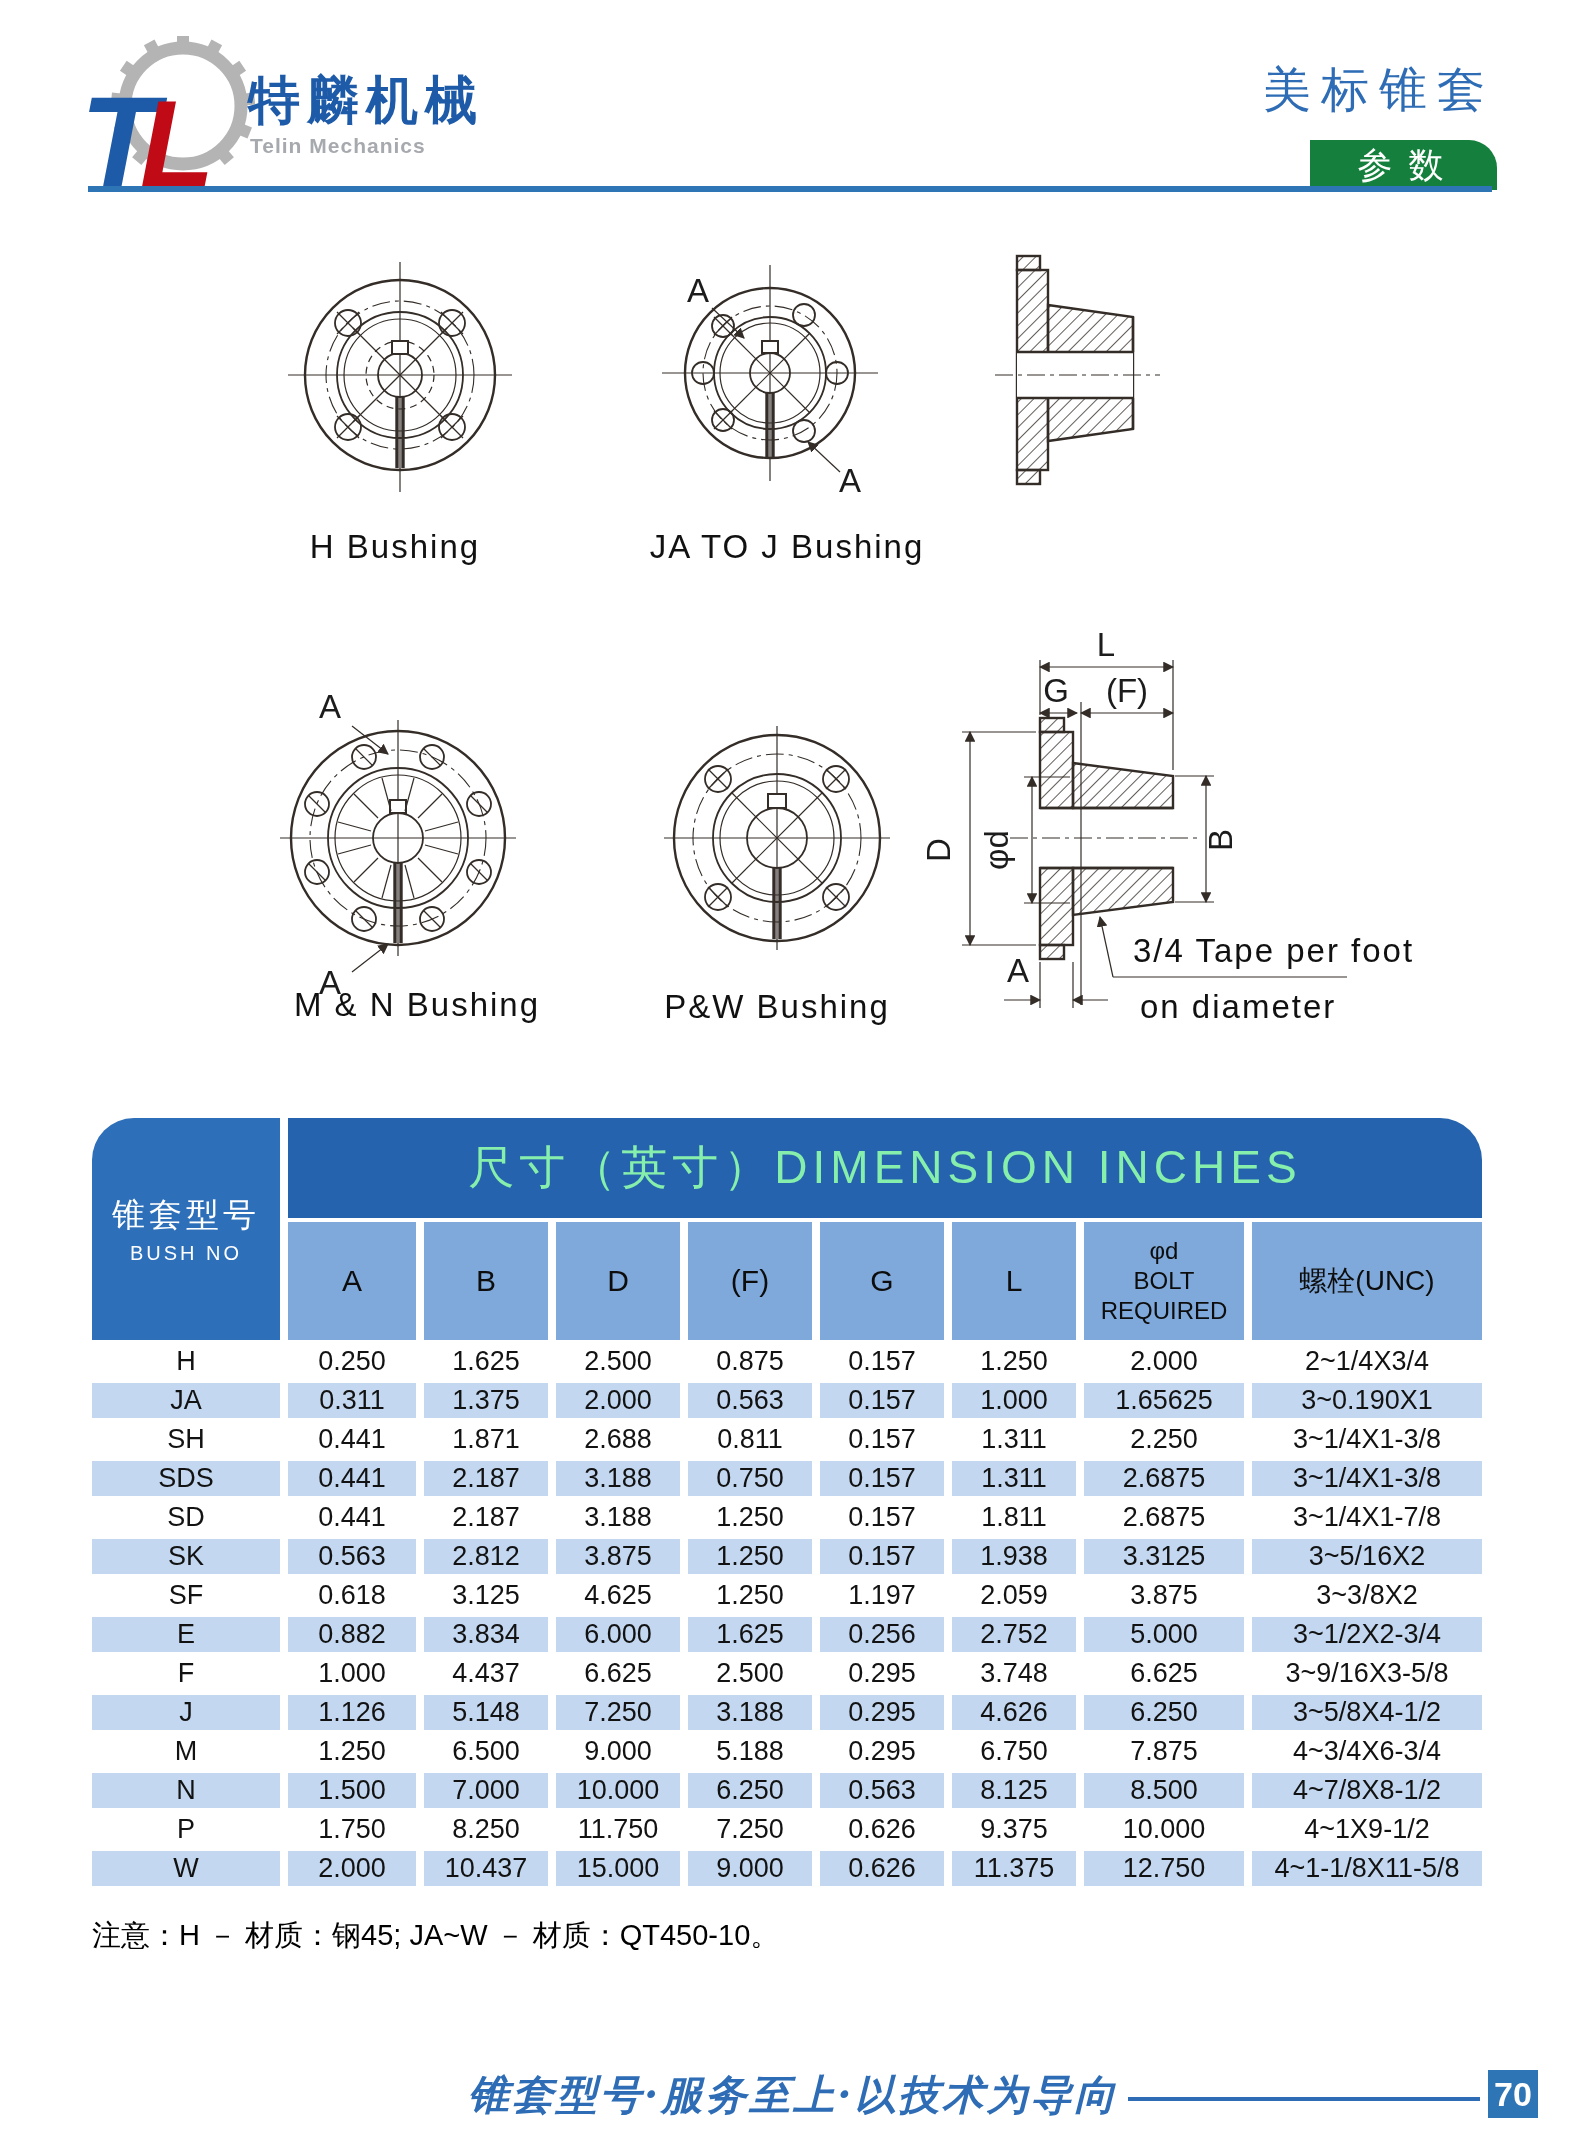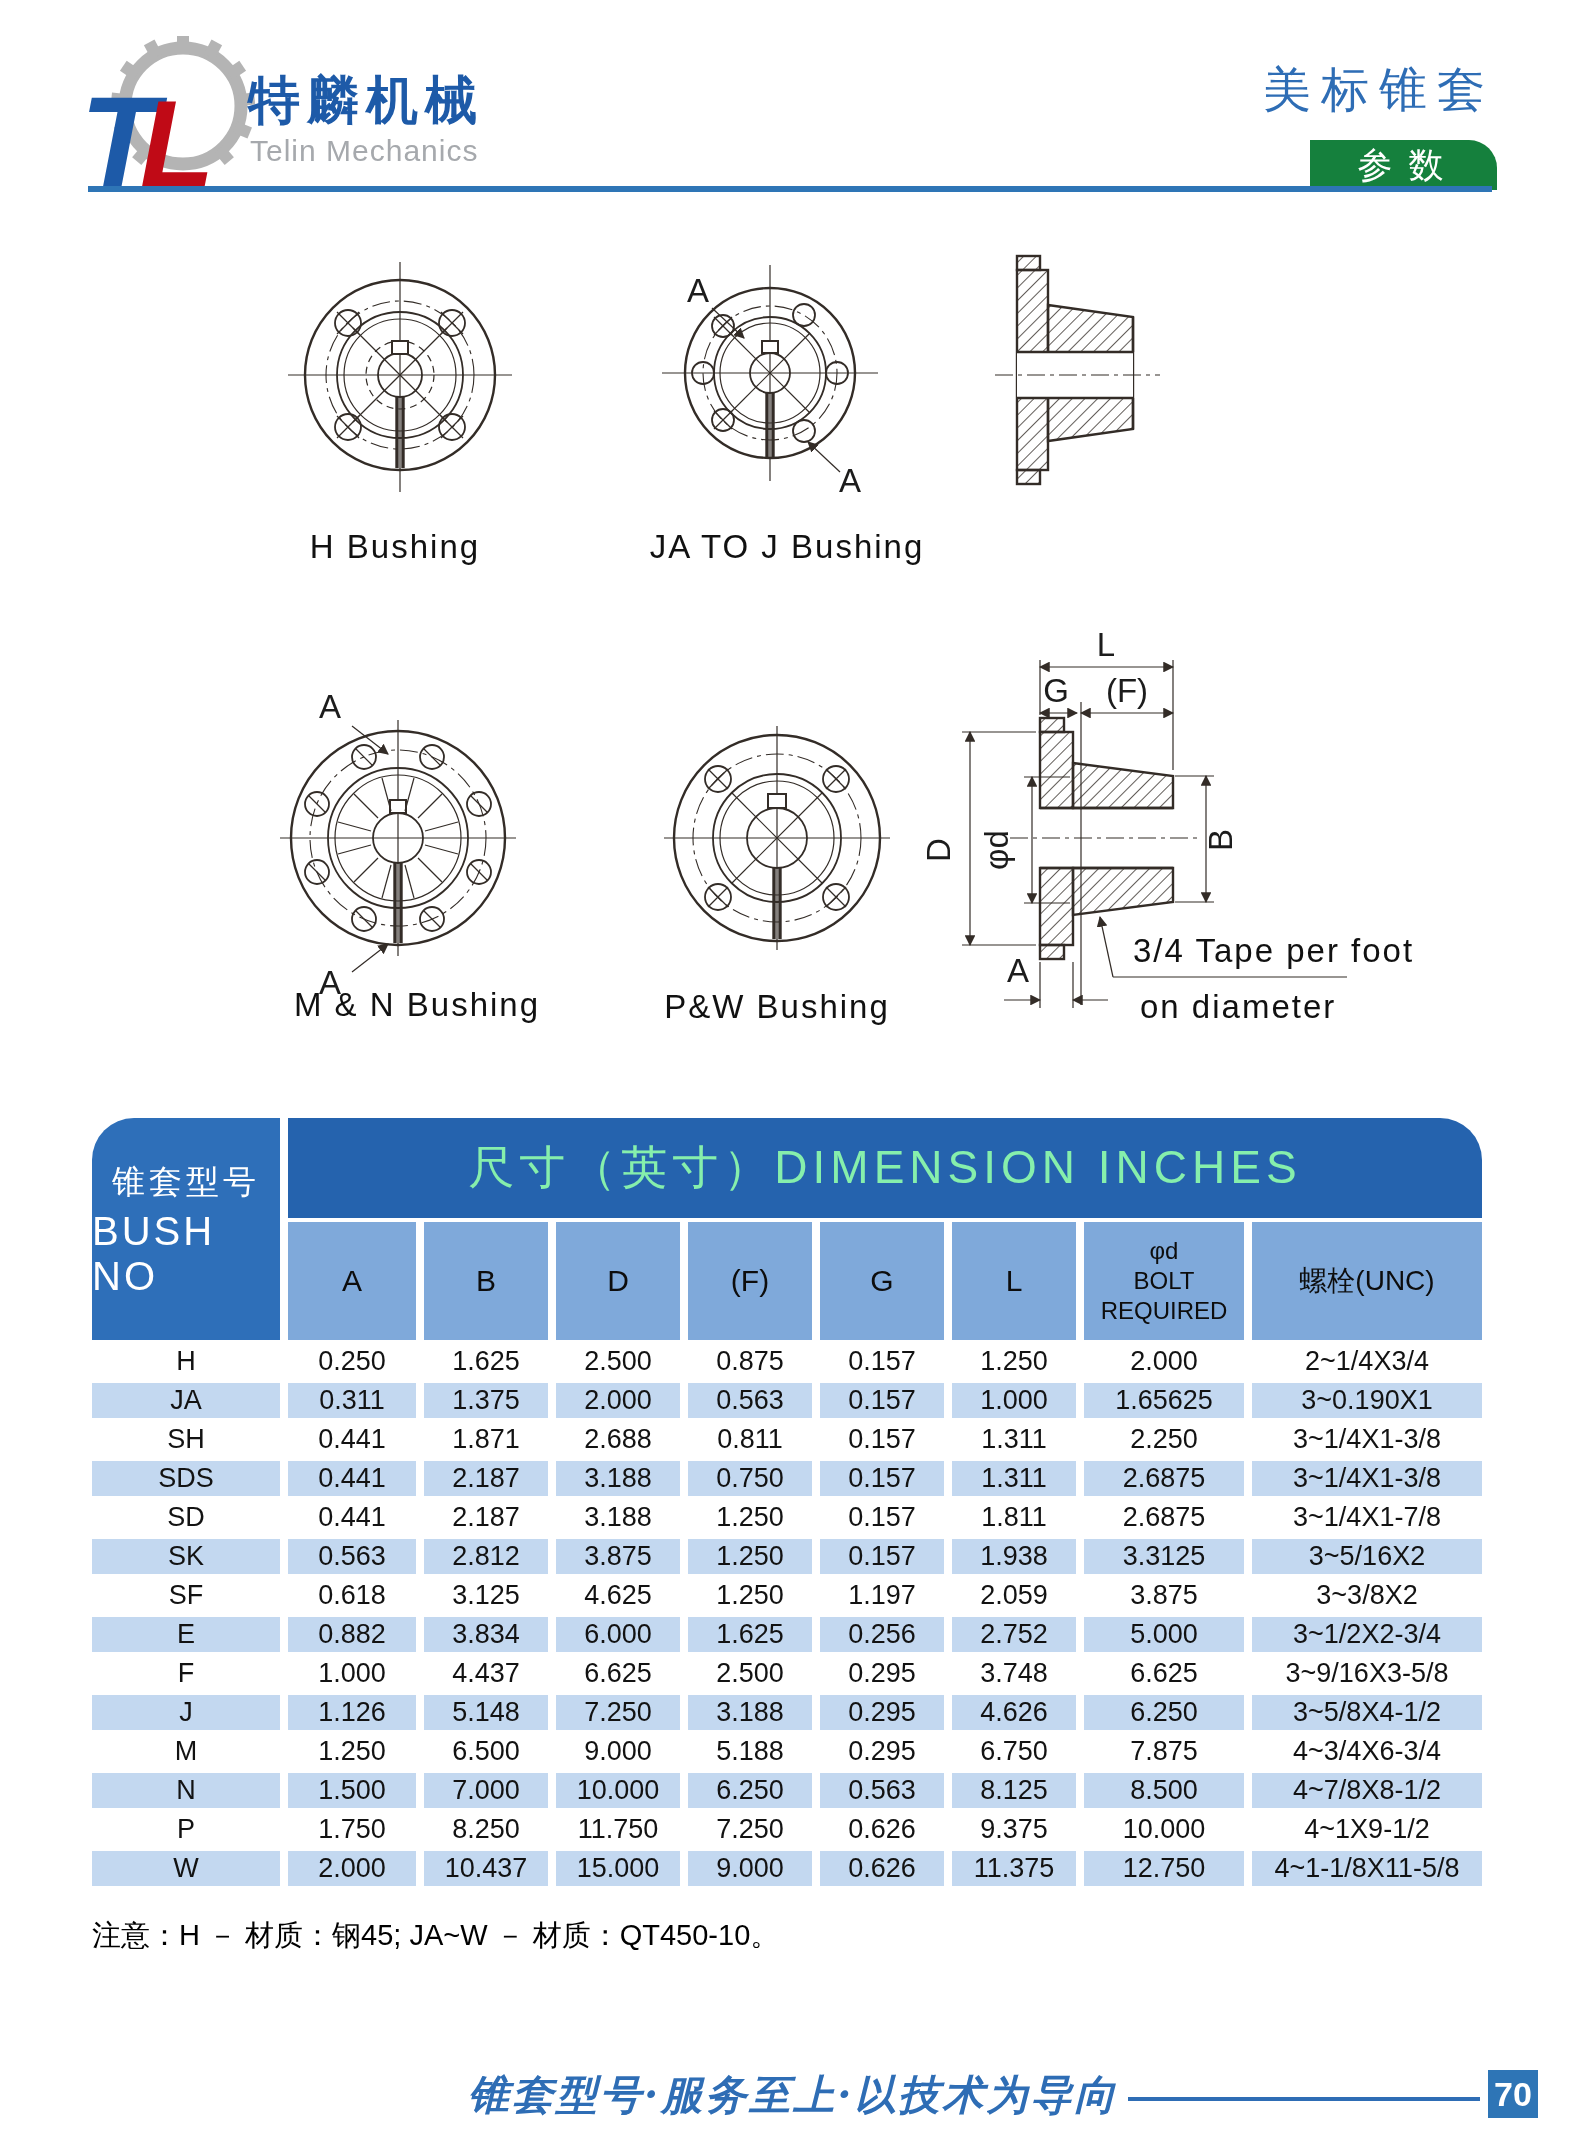--- a/index.html
+++ b/index.html
@@ -3,21 +3,21 @@
 <meta charset="utf-8">
 <style>
   html,body { margin:0; padding:0; background:#fff; }
   .page { position:relative; width:1587px; height:2154px; background:#ffffff;
           font-family:"Liberation Sans", sans-serif; overflow:hidden; }
 
   
   .logo-svg { position:absolute; left:78px; top:36px; }
   .company-cn { position:absolute; left:248px; top:66px; font-size:52px; font-weight:bold;
                 color:#1d5aa8; letter-spacing:7px; }
-  .company-en { position:absolute; left:250px; top:134px; font-size:30px; font-weight:normal;
+  .company-en { position:absolute; left:250px; top:134px; font-size:21px; font-weight:bold;
                 color:#a6a9ad; letter-spacing:1px; }
   .page-title { position:absolute; right:92px; top:58px; font-size:48px; color:#2e6db5;
                 letter-spacing:10px; }
   .param-tab { position:absolute; left:1310px; top:140px; width:187px; height:50px;
                background:#15803d; border-radius:0 28px 0 0; color:#fff; font-size:35px;
                display:flex; align-items:center; justify-content:center; letter-spacing:16px;
                padding-left:10px; box-sizing:border-box; }
   .header-rule { position:absolute; left:88px; top:186px; width:1404px; height:6px;
                  background:#2e75b6; }
 
@@ -36,21 +36,21 @@
   
   .spec-table { position:absolute; left:92px; top:1118px; width:1398px;
                 display:grid;
                 grid-template-columns:188px 128px 124px 124px 124px 124px 124px 160px 230px;
                 grid-template-rows:100px 118px; grid-auto-rows:35px;
                 column-gap:8px; row-gap:4px; }
   .corner-cell { grid-row:1 / 3; grid-column:1; background:#2e6fb9; border-radius:42px 0 0 0;
                  color:#fff; display:flex; flex-direction:column; align-items:center;
                  justify-content:center; gap:4px; }
   .corner-cell .c1 { font-size:33px; letter-spacing:4px; }
-  .corner-cell .c2 { font-size:40px; letter-spacing:3px; }
+  .corner-cell .c2 { font-size:20px; letter-spacing:3px; }
   .group-header { grid-row:1; grid-column:2 / 10; background:#2563ae; border-radius:0 42px 0 0;
                   color:#86efac; font-size:46px; letter-spacing:5px; display:flex;
                   align-items:center; justify-content:center; }
   .subhead { grid-row:2; background:#7fa9da; color:#0d0d0d; display:flex; flex-direction:column;
              align-items:center; justify-content:center; font-size:30px; }
   .subhead.small { font-size:24px; line-height:30px; }
   .subhead.bolt-col { font-size:28px; }
   .cell { display:flex; align-items:center; justify-content:center; font-size:27px;
           color:#121212; background:#ffffff; }
   .cell.stripe { background:#c3d8f0; }

